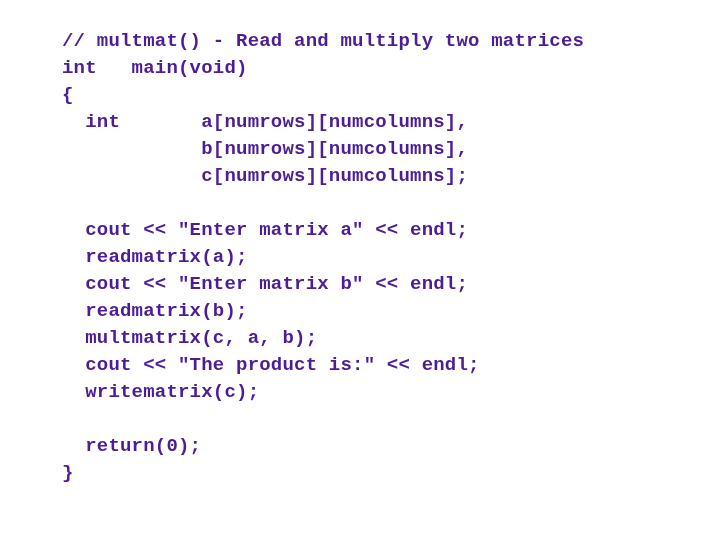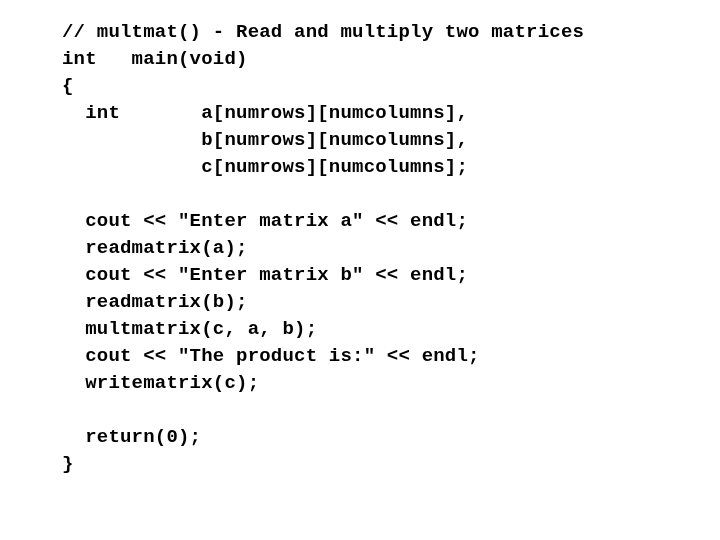--- a/index.html
+++ b/index.html
@@ -12,27 +12,27 @@
   }
   .page {
     position: relative;
     width: 720px;
     height: 540px;
     background: #ffffff;
   }
   pre.code {
     position: absolute;
     left: 62px;
-    top: 19px;
+    top: 28px;
     margin: 0;
     font-family: "Courier New", Courier, monospace;
     font-weight: bold;
     font-size: 19px;
     line-height: 27px;
-    color: #000000;
+    color: #4c1d95;
     white-space: pre;
     letter-spacing: 0.2px;
   }
 </style>
 </head>
 <body>
 
 <div class="page">
   <pre class="code">// multmat() - Read and multiply two matrices
 int   main(void)

